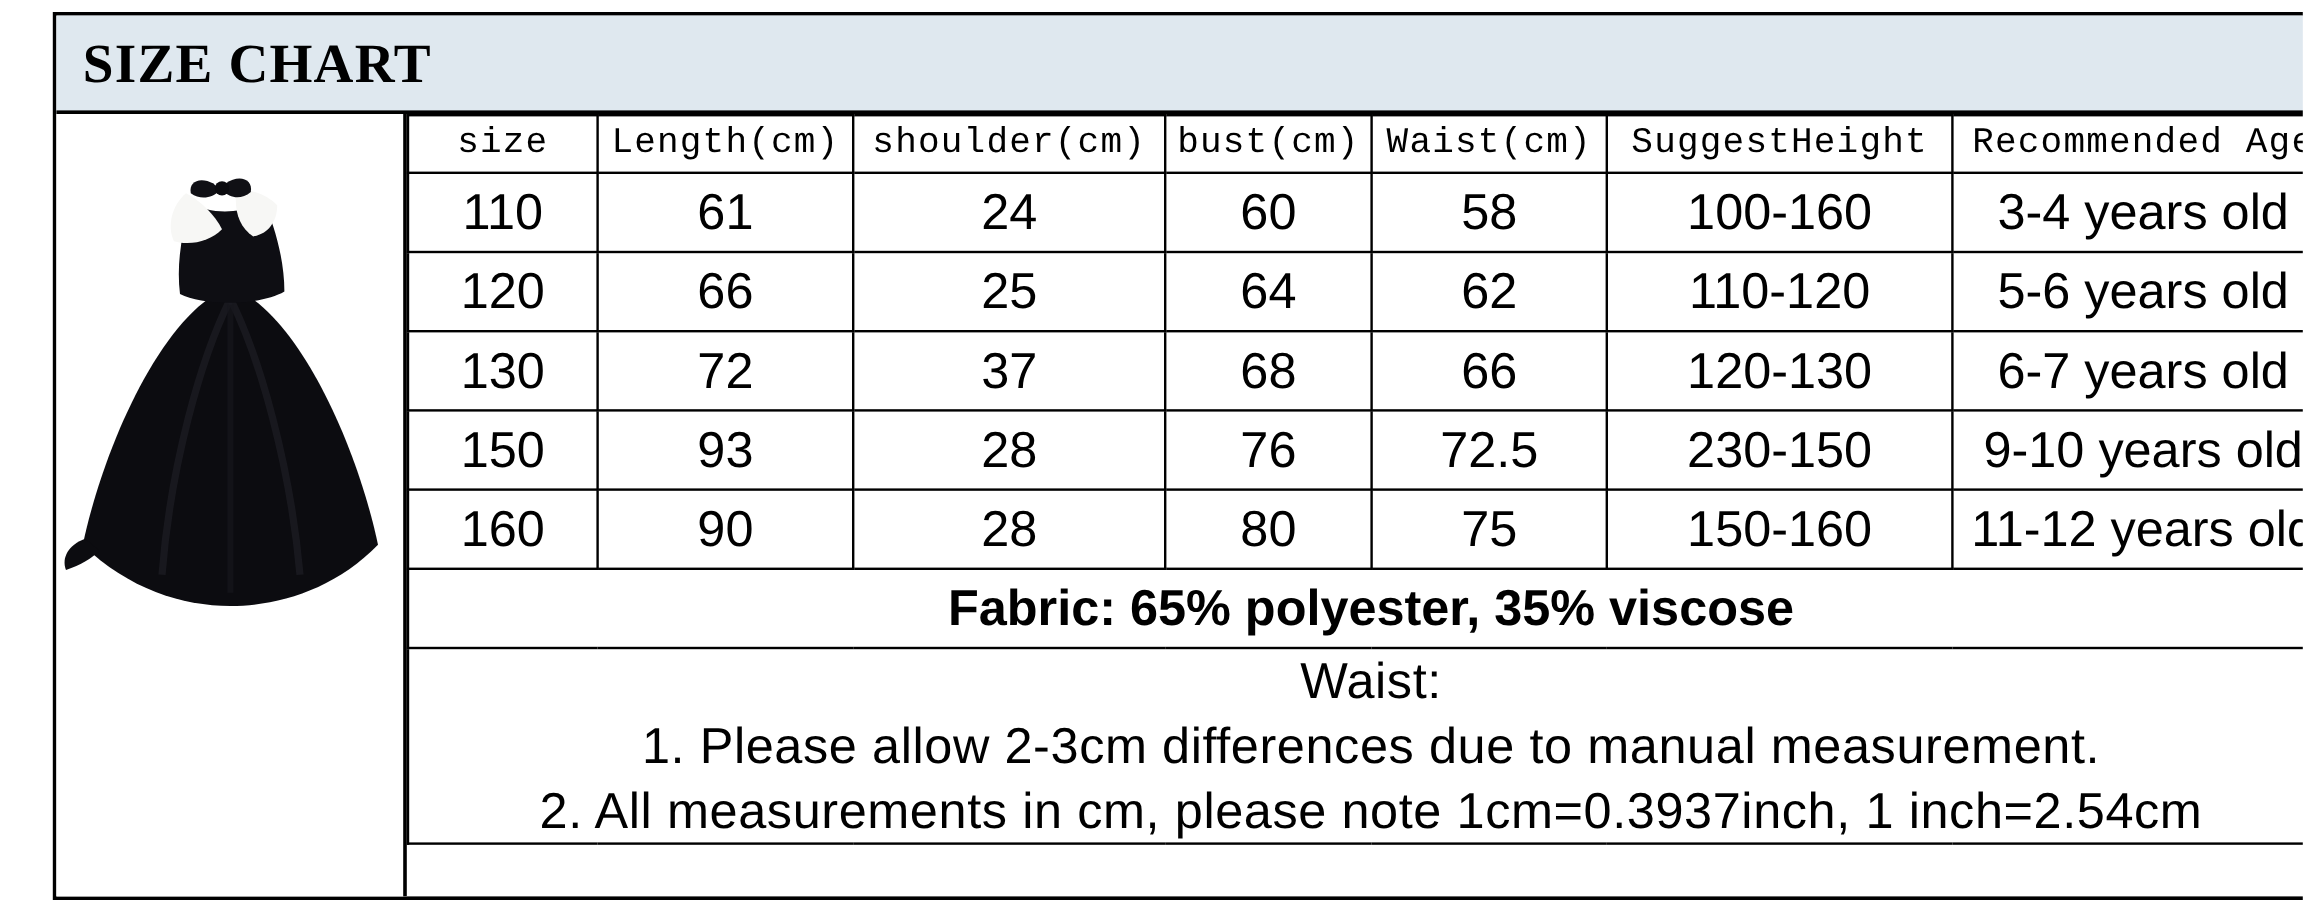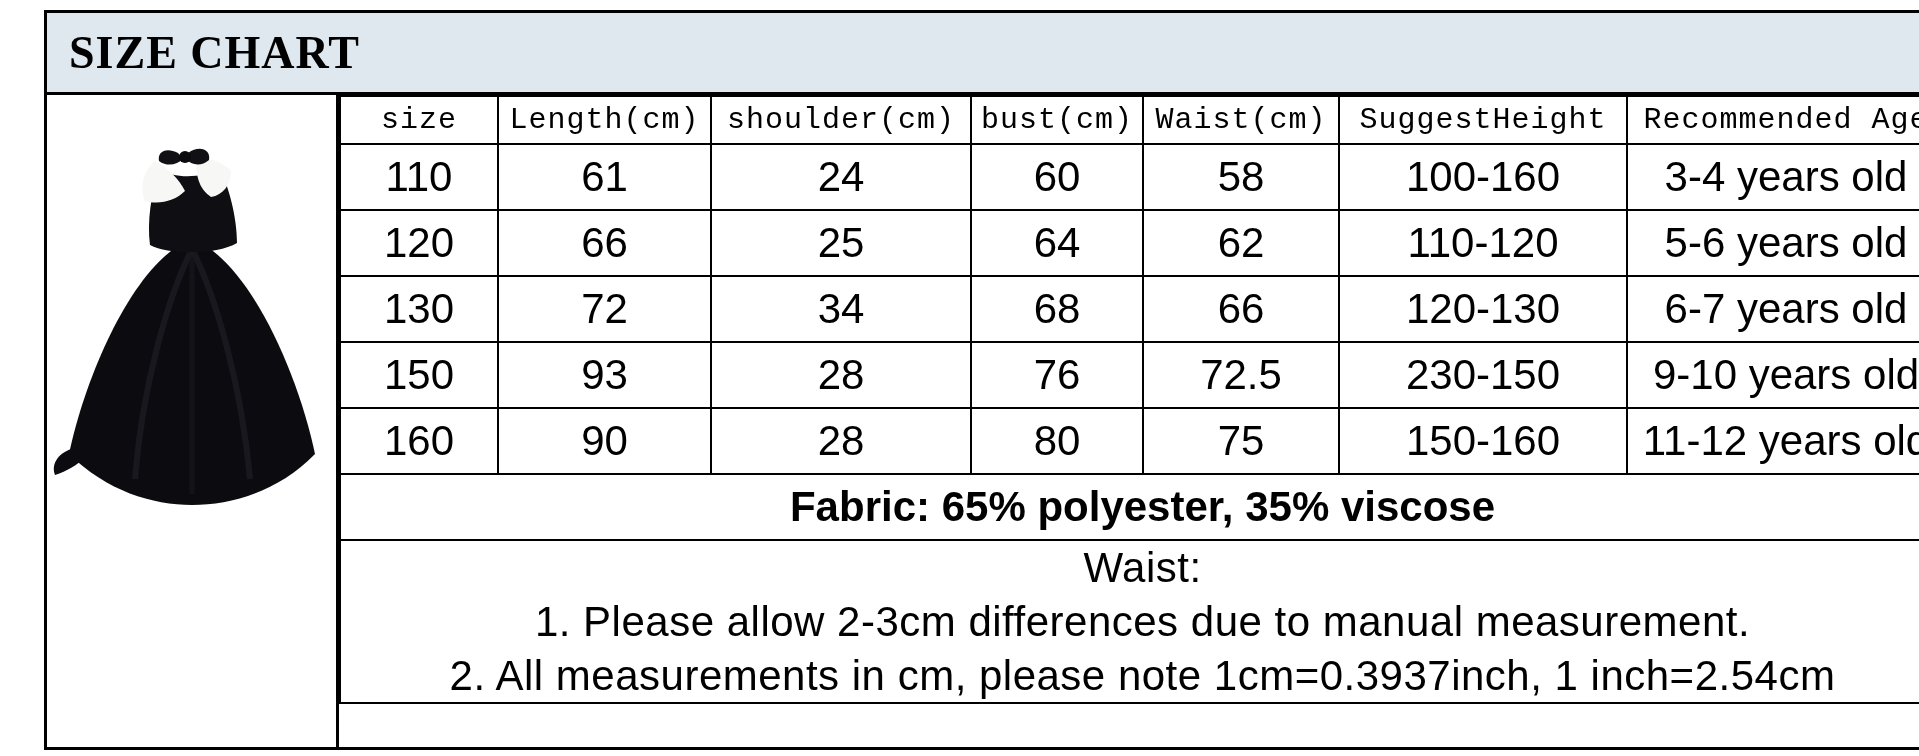--- a/index.html
+++ b/index.html
@@ -200,21 +200,21 @@
             <td>66</td>
             <td>25</td>
             <td>64</td>
             <td>62</td>
             <td>110-120</td>
             <td>5-6 years old</td>
           </tr>
           <tr>
             <td>130</td>
             <td>72</td>
-            <td>34</td>
+            <td>37</td>
             <td>68</td>
             <td>66</td>
             <td>120-130</td>
             <td>6-7 years old</td>
           </tr>
           <tr>
             <td>150</td>
             <td>93</td>
             <td>28</td>
             <td>76</td>

